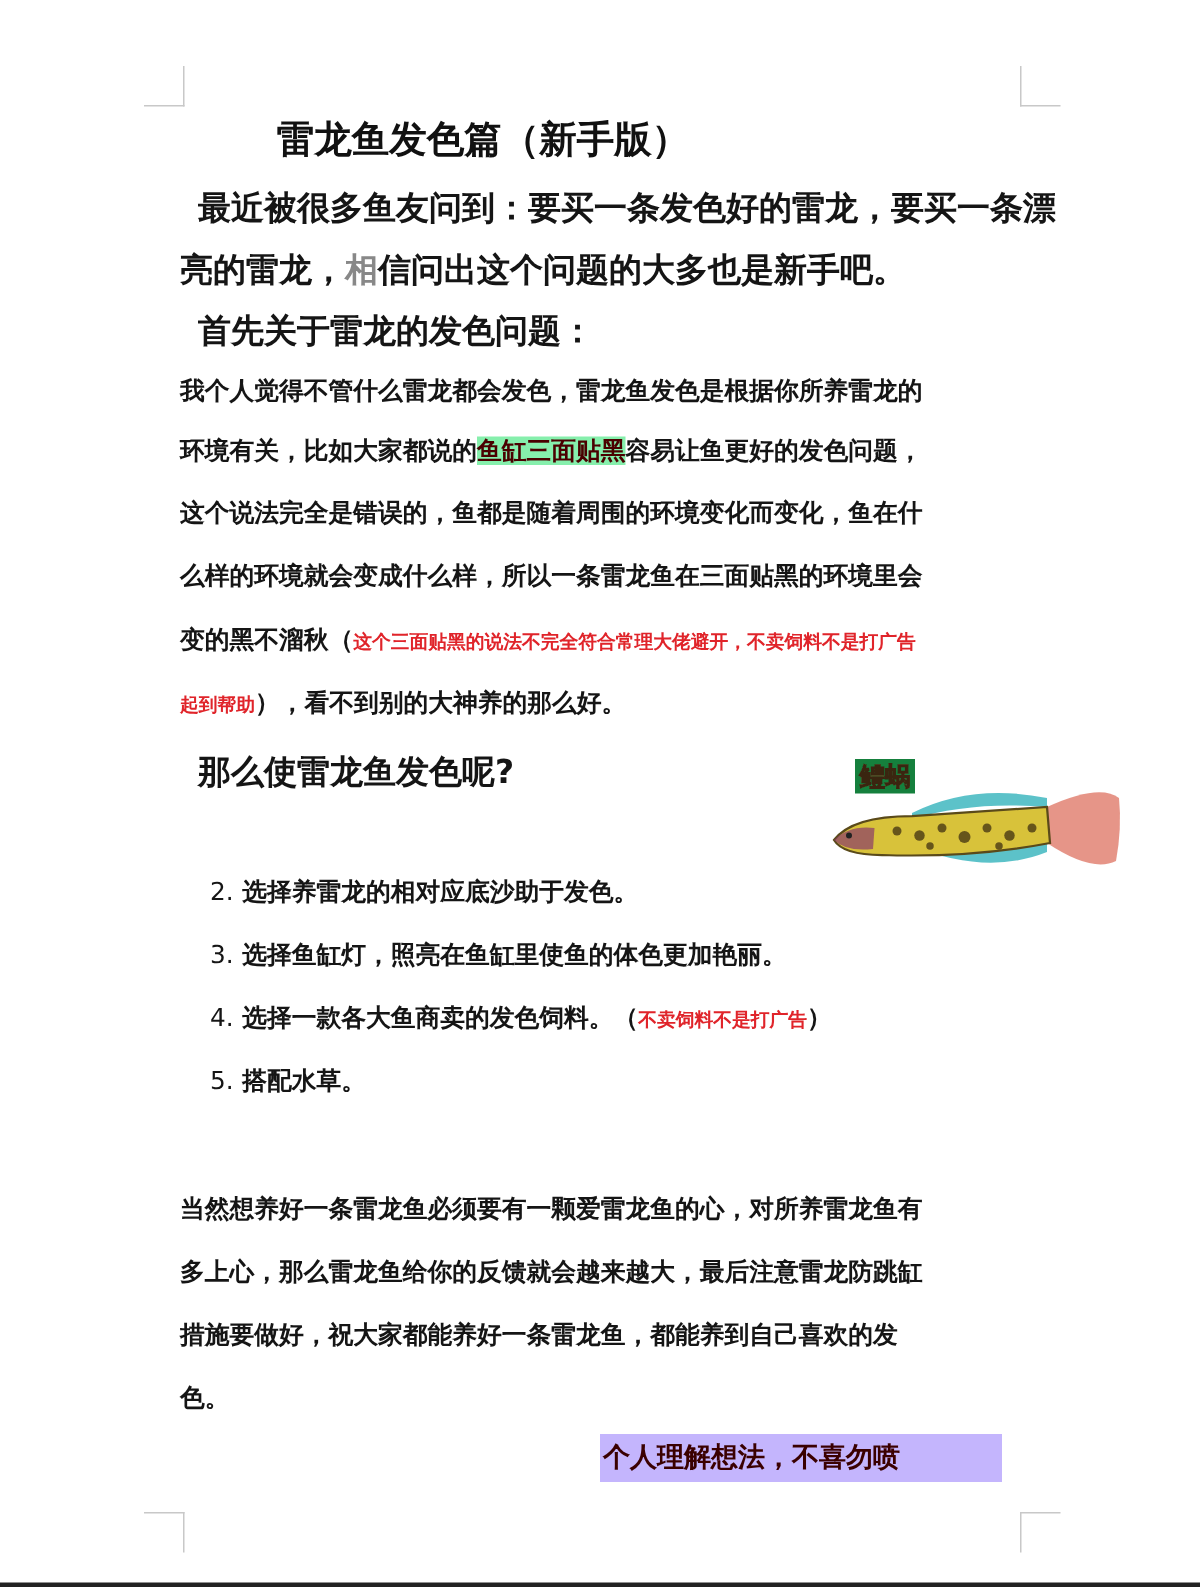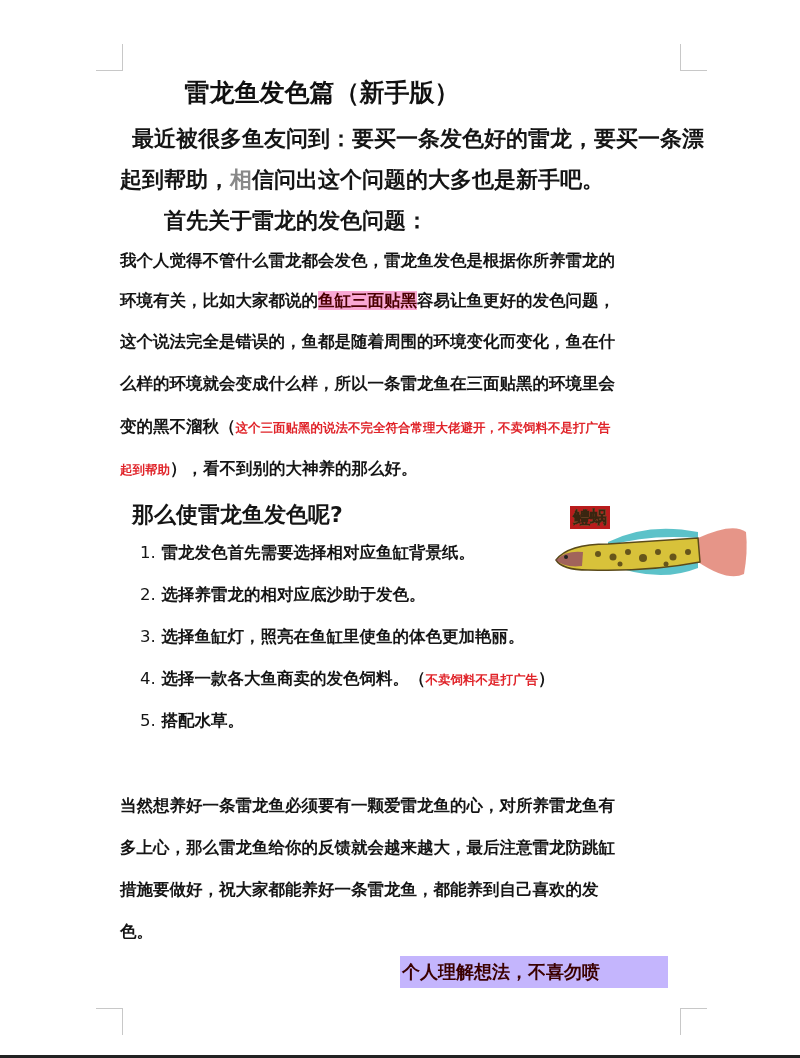--- a/index.html
+++ b/index.html
@@ -9,56 +9,55 @@
   .bottom-edge { position:absolute; left:0; bottom:0; width:800px; height:3px; background:#222; }
   .corner { position:absolute; width:26px; height:26px; border-color:#c8c8c8; border-style:solid; border-width:0; }
   .c-tl { left:96px; top:44px; border-right-width:1px; border-bottom-width:1px; }
   .c-tr { left:680px; top:44px; border-left-width:1px; border-bottom-width:1px; }
   .c-bl { left:96px; top:1008px; border-right-width:1px; border-top-width:1px; }
   .c-br { left:680px; top:1008px; border-left-width:1px; border-top-width:1px; }
   .title { position:absolute; left:0; width:644px; top:76px; text-align:center; font-size:25px; font-weight:bold; }
   .line { position:absolute; white-space:nowrap; font-weight:bold; color:#151515; }
   .big { font-size:22px; }
   .mid { font-size:16.5px; }
-  .red-hl { background:#f9a8d4; color:#4a0000; }
+  .red-hl { background:#86efac; color:#4a0000; }
   .red-note { color:#e0242a; font-size:12.5px; font-weight:bold; }
   .gray { color:#888; }
   .num { font-weight:normal; }
   .fish { position:absolute; left:548px; top:502px; width:200px; height:88px; }
   .fish-label { position:absolute; left:22px; top:4px; font-size:17px; font-weight:bold; color:#f5e27a;
-                background:#b91c1c; padding:0 3px; -webkit-text-stroke:0.6px #3a2510; }
+                background:#15803d; padding:0 3px; -webkit-text-stroke:0.6px #3a2510; }
   .sign { position:absolute; left:400px; top:956px; height:32px; width:266px; background:#c4b5fd;
           font-size:18px; font-weight:bold; color:#3a0000; line-height:32px; padding-left:2px; white-space:nowrap; }
 </style>
 </head>
 <body>
 
 <div class="page">
   <div class="corner c-tl"></div>
   <div class="corner c-tr"></div>
   <div class="corner c-bl"></div>
   <div class="corner c-br"></div>
 
   <div class="title">雷龙鱼发色篇（新手版）</div>
 
   <div class="line big" style="left:132px;top:124px;">最近被很多鱼友问到：要买一条发色好的雷龙，要买一条漂</div>
-  <div class="line big" style="left:120px;top:165px;"><span>起到帮助，</span><span class="gray">相</span><span>信问出这个问题的大多也是新手吧。</span></div>
+  <div class="line big" style="left:120px;top:165px;"><span>亮的雷龙，</span><span class="gray">相</span><span>信问出这个问题的大多也是新手吧。</span></div>
 
-  <div class="line big" style="left:132px;top:206px;margin-left:32px;">首先关于雷龙的发色问题：</div>
+  <div class="line big" style="left:132px;top:206px;">首先关于雷龙的发色问题：</div>
 
   <div class="line mid" style="left:120px;top:250px;">我个人觉得不管什么雷龙都会发色，雷龙鱼发色是根据你所养雷龙的</div>
   <div class="line mid" style="left:120px;top:290px;"><span>环境有关，比如大家都说的</span><span class="red-hl">鱼缸三面贴黑</span><span>容易让鱼更好的发色问题，</span></div>
   <div class="line mid" style="left:120px;top:331px;">这个说法完全是错误的，鱼都是随着周围的环境变化而变化，鱼在什</div>
   <div class="line mid" style="left:120px;top:373px;">么样的环境就会变成什么样，所以一条雷龙鱼在三面贴黑的环境里会</div>
   <div class="line mid" style="left:120px;top:416px;"><span>变的黑不溜秋（</span><span class="red-note">这个三面贴黑的说法不完全符合常理大佬避开，不卖饲料不是打广告</span></div>
   <div class="line mid" style="left:120px;top:458px;"><span class="red-note">起到帮助</span><span>），看不到别的大神养的那么好。</span></div>
 
   <div class="line big" style="left:132px;top:500px;">那么使雷龙鱼发色呢?</div>
 
-  <div class="line mid" style="left:140px;top:542px;"><span class="num">1.</span> <span>雷龙发色首先需要选择相对应鱼缸背景纸。</span></div>
   <div class="line mid" style="left:140px;top:584px;"><span class="num">2.</span> <span>选择养雷龙的相对应底沙助于发色。</span></div>
   <div class="line mid" style="left:140px;top:626px;"><span class="num">3.</span> <span>选择鱼缸灯，照亮在鱼缸里使鱼的体色更加艳丽。</span></div>
   <div class="line mid" style="left:140px;top:668px;"><span class="num">4.</span> <span>选择一款各大鱼商卖的发色饲料。（</span><span class="red-note">不卖饲料不是打广告</span><span>）</span></div>
   <div class="line mid" style="left:140px;top:710px;text-align:center;"><span class="num">5.</span> <span>搭配水草。</span></div>
 
   <div class="fish">
     <svg width="200" height="88" viewBox="0 0 200 88">
       <path d="M60 40 Q100 20 150 30 L150 36 Q100 32 60 44 Z" fill="#3fb7c0" opacity="0.85"></path>
       <path d="M60 62 Q110 82 150 66 L150 60 Q110 70 60 58 Z" fill="#3fb7c0" opacity="0.85"></path>
       <path d="M150 36 Q185 20 198 30 Q200 50 196 72 Q180 80 150 60 Z" fill="#e07a6a" opacity="0.8"></path>

